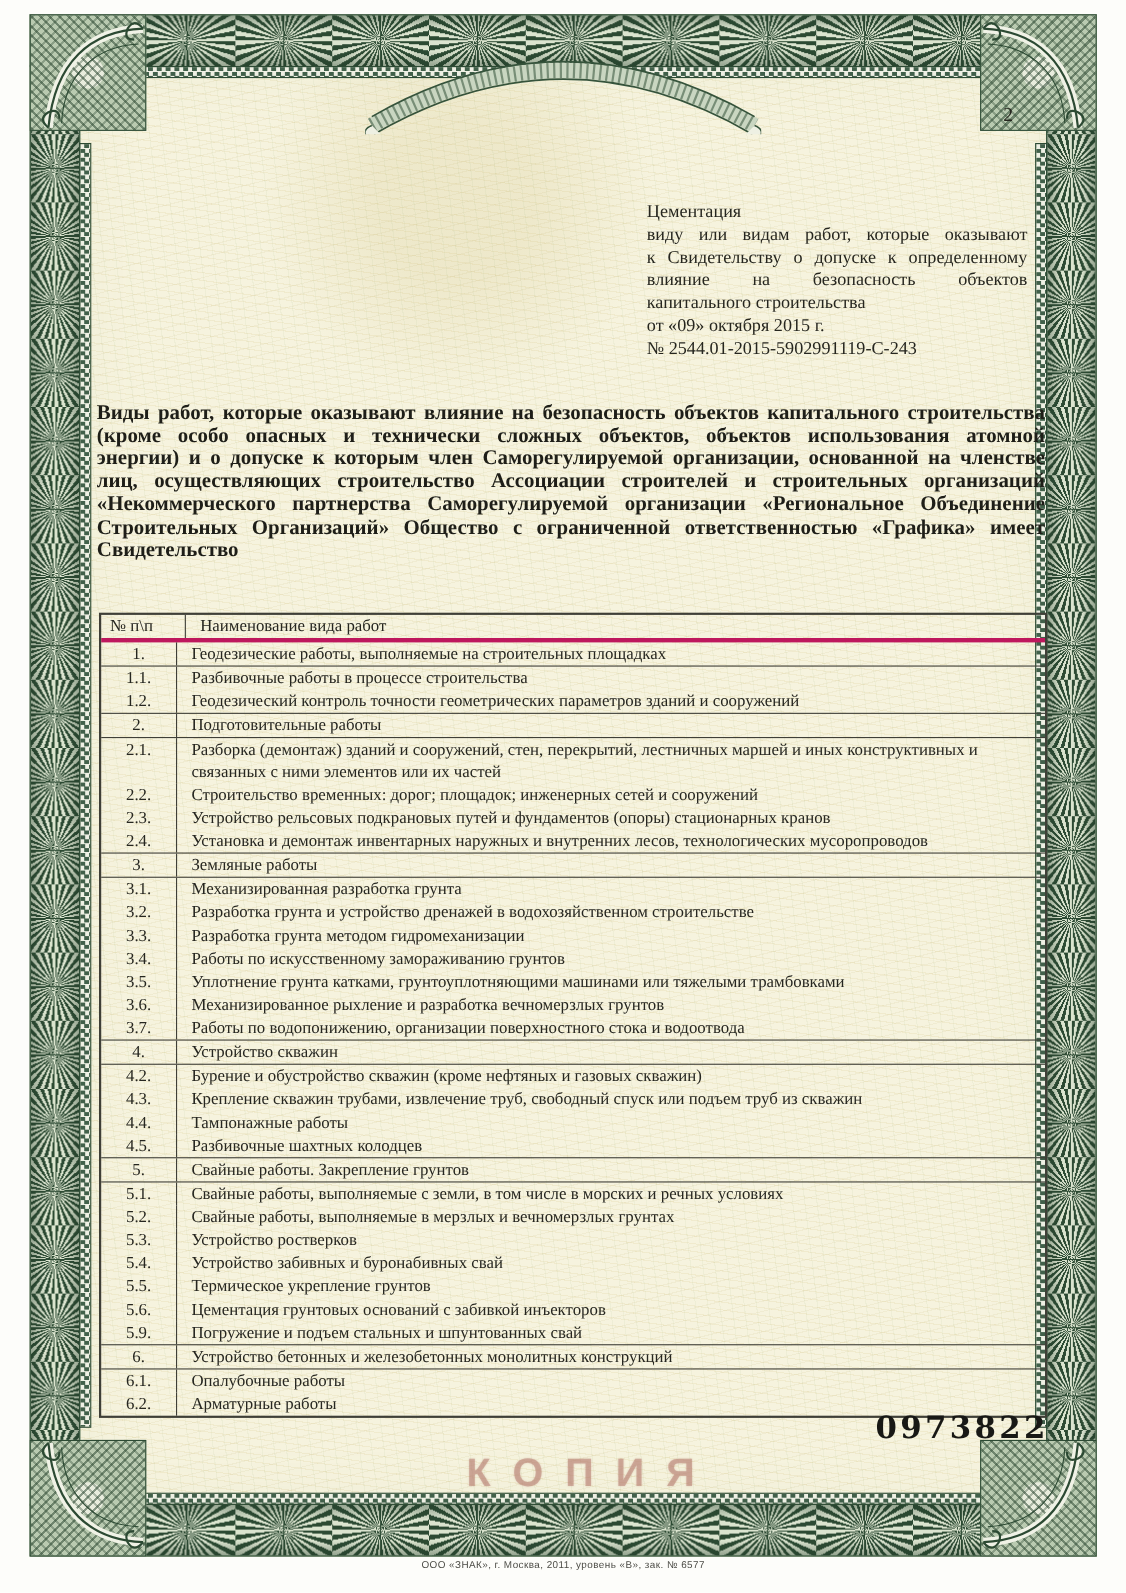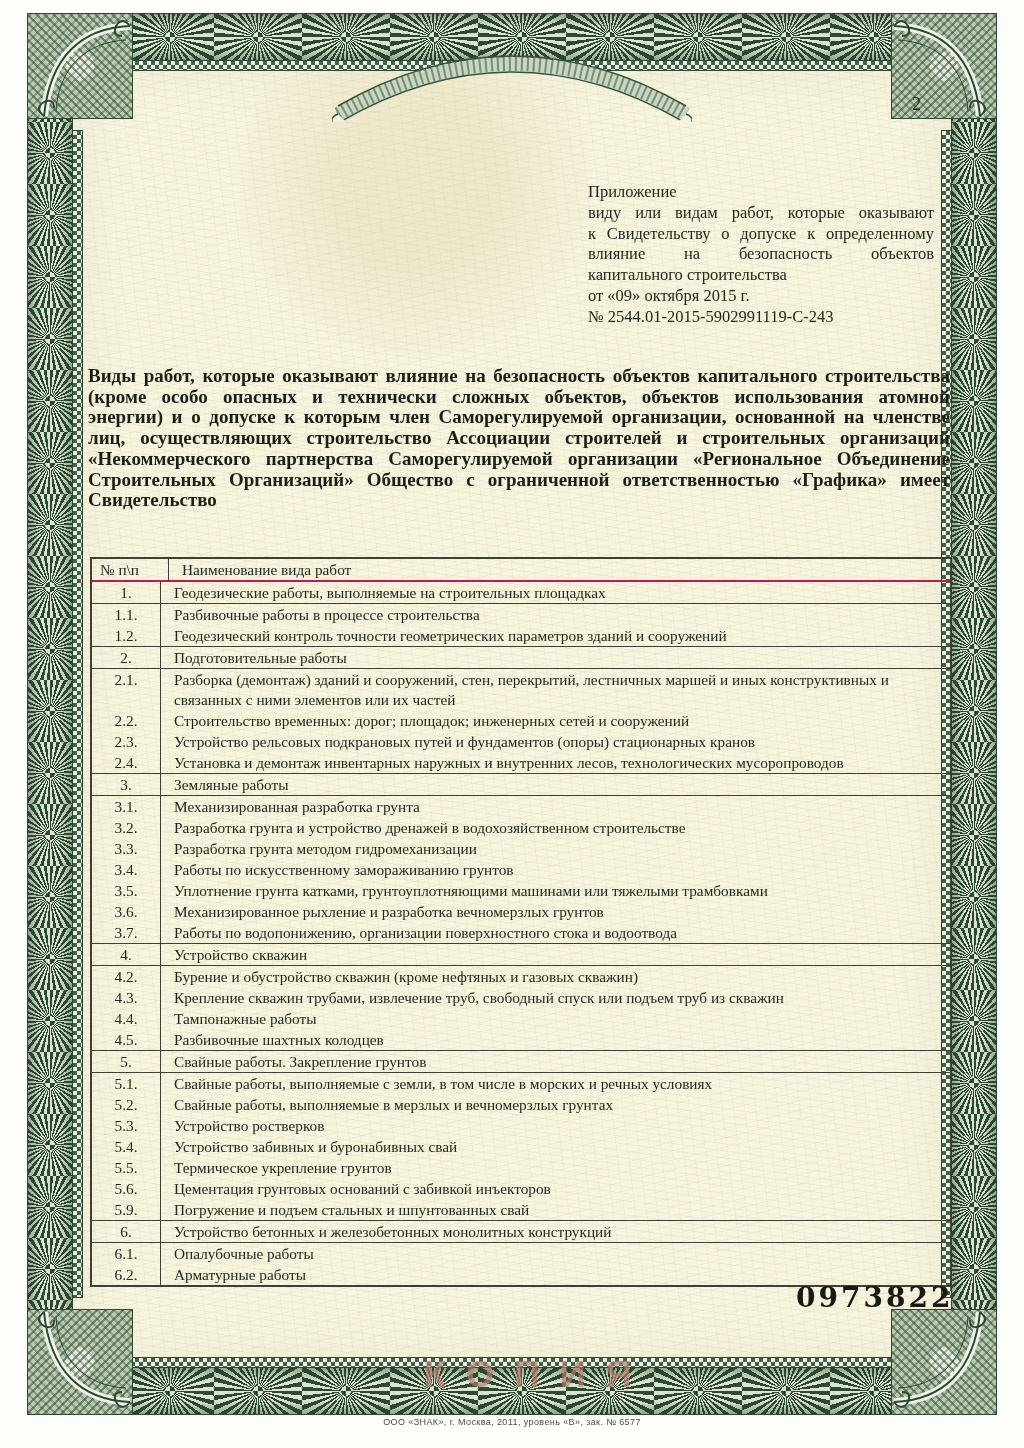--- a/index.html
+++ b/index.html
@@ -67,30 +67,30 @@
   .annex div:nth-child(n+2):nth-child(-n+4){text-align:justify;text-align-last:justify;}
   .intro{position:absolute;left:88px;top:366px;width:862px;margin:0;
     font-size:19px;line-height:20.7px;font-weight:bold;
     text-align:justify;text-align-last:left;word-spacing:2.5px;color:#1e1e18;}
 
   .worktable{position:absolute;left:90px;top:557px;width:858px;border:2px solid #3f3f37;
     font-size:15.3px;line-height:20px;color:#262620;}
   .trow{display:flex;align-items:stretch;}
   .trow .num{flex:0 0 68px;width:68px;text-align:center;border-right:1px solid #3f3f37;padding-top:1px;}
   .trow .txt{flex:1;padding:1px 6px 0 13px;}
-  .trow.thead{border-bottom:2px solid #be185d;}
+  .trow.thead{border-bottom:4px solid #be185d;}
   .trow.thead .num{text-align:left;padding-left:8px;}
   .trow.section{border-top:1px solid #3f3f37;border-bottom:1px solid #3f3f37;}
   .trow.section.first{border-top:none;}
 
   .serial{position:absolute;left:796px;top:1281px;font-family:"DejaVu Serif",serif;
     font-weight:700;font-size:28px;letter-spacing:3px;color:#181815;}
   .watermark{position:absolute;left:424px;top:1318px;font-family:"Liberation Sans","DejaVu Sans",sans-serif;
     font-weight:700;font-size:36px;letter-spacing:20px;color:rgba(183,126,114,.52);
-    text-shadow:0 0 2px rgba(183,126,114,.35);margin-top:36px;}
+    text-shadow:0 0 2px rgba(183,126,114,.35);}
   .printer-note{position:absolute;left:0;right:0;top:1417px;text-align:center;
     font-family:"Liberation Sans","DejaVu Sans",sans-serif;font-size:9px;color:#4c4c46;letter-spacing:.4px;}
 </style>
 </head>
 <body>
 
 <div class="page">
 
   <div class="paper"></div>
 
@@ -146,21 +146,21 @@
     <path d="M6,54 Q180,-46 354,54" fill="none" stroke="#35533b" stroke-width="1.5"></path>
     <path d="M8,70 Q180,-30 352,70" fill="none" stroke="#35533b" stroke-width="1.5"></path>
     <path d="M6,62 q-10,4 -4,12 q8,8 14,-2" fill="#eef0e3" stroke="#35533b" stroke-width="1.5"></path>
     <path d="M354,62 q10,4 4,12 q-8,8 -14,-2" fill="#eef0e3" stroke="#35533b" stroke-width="1.5"></path>
   </svg>
 
   <div class="content">
     <div class="page-number">2</div>
 
     <div class="annex">
-      <div>Приложение</div>
+      <div>Цементация</div>
       <div>виду или видам работ, которые оказывают</div>
       <div>к Свидетельству о допуске к определенному</div>
       <div>влияние на безопасность объектов</div>
       <div>капитального строительства</div>
       <div>от «09» октября 2015 г.</div>
       <div>№ 2544.01-2015-5902991119-С-243</div>
     </div>
 
     <p class="intro">Виды работ, которые оказывают влияние на безопасность объектов капитального строительства (кроме особо опасных и технически сложных объектов, объектов использования атомной энергии) и о допуске к которым член Саморегулируемой организации, основанной на членстве лиц, осуществляющих строительство Ассоциации строителей и строительных организаций «Некоммерческого партнерства Саморегулируемой организации «Региональное Объединение Строительных Организаций» Общество с ограниченной ответственностью «Графика» имеет Свидетельство</p>
 

